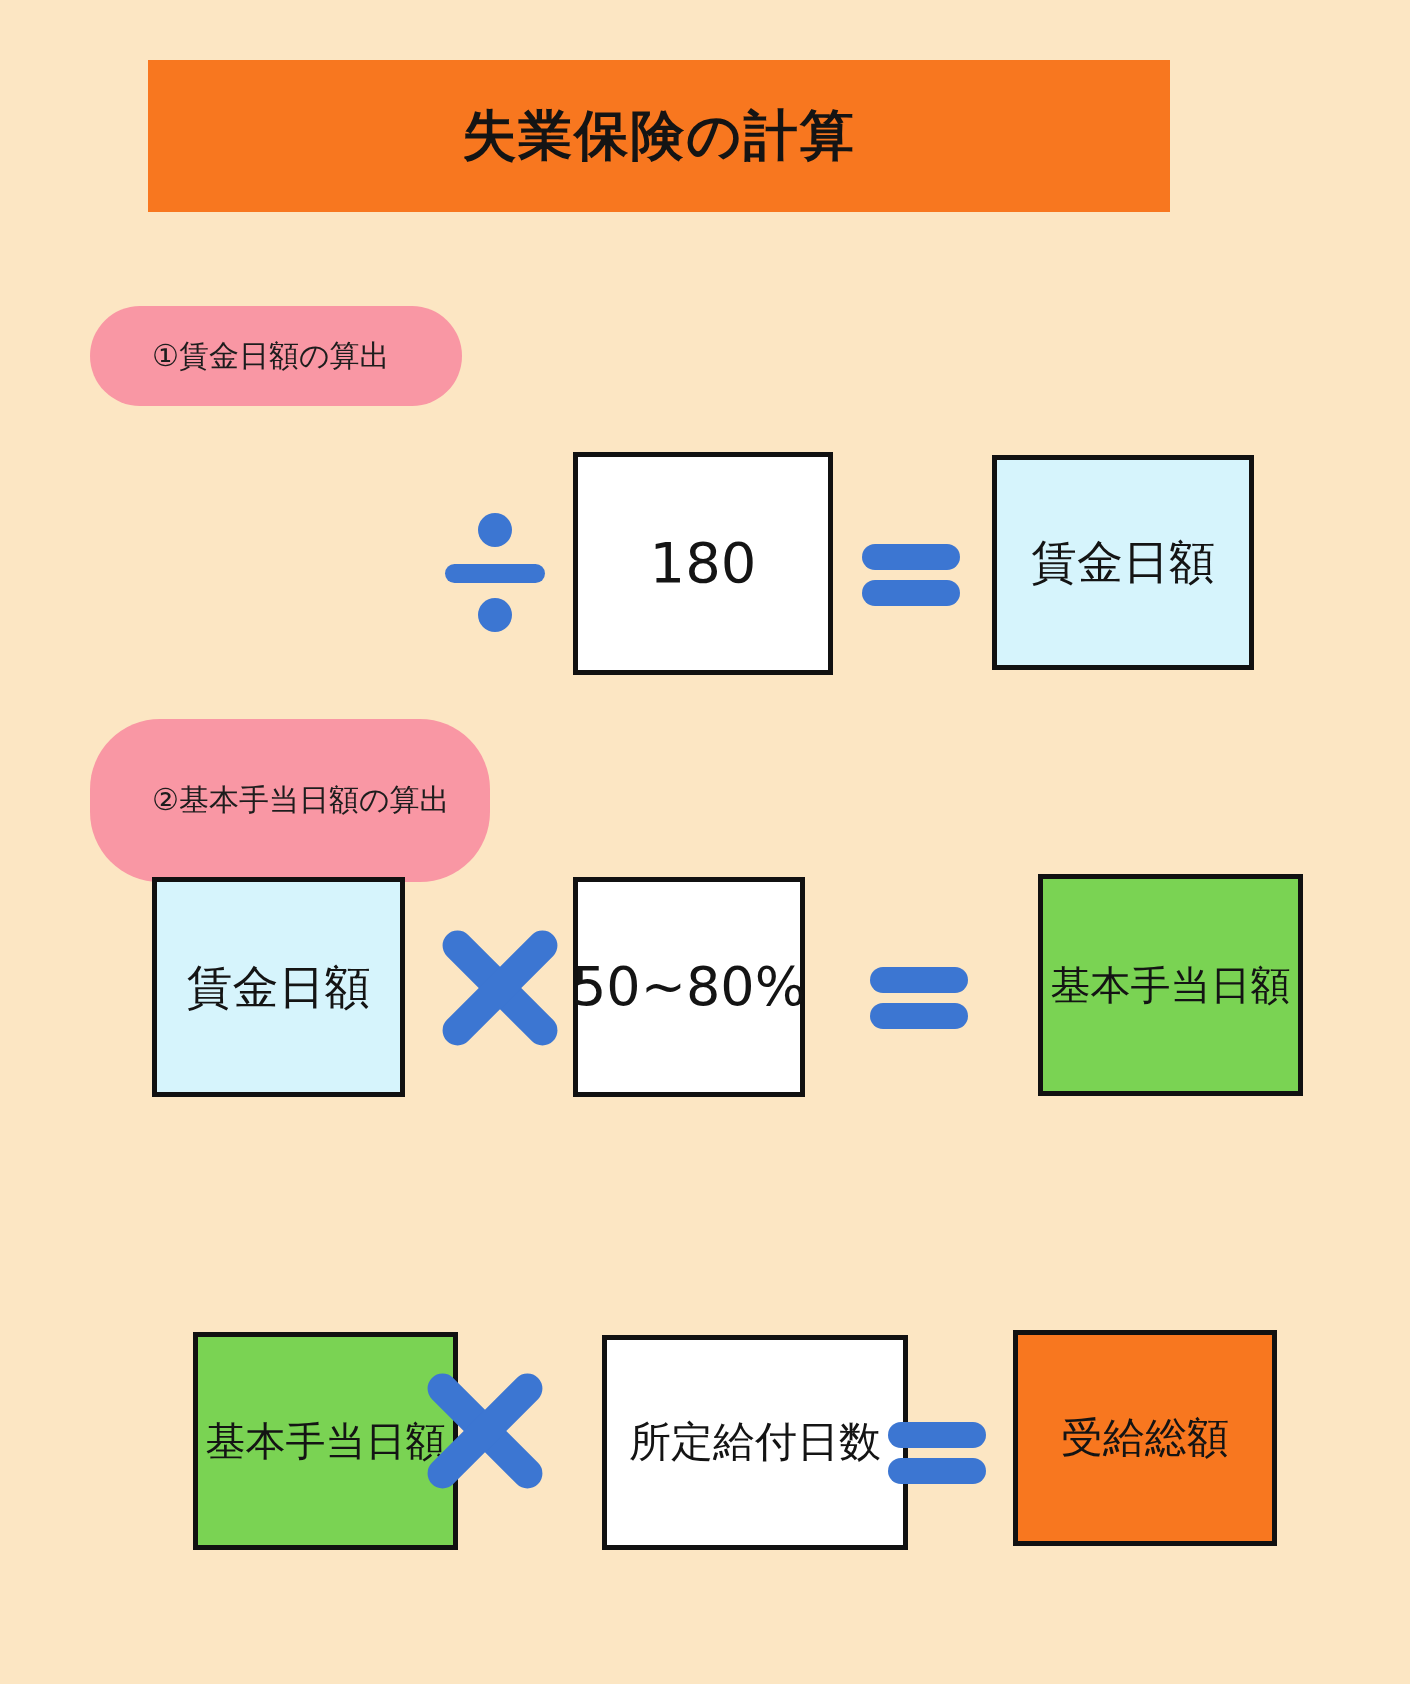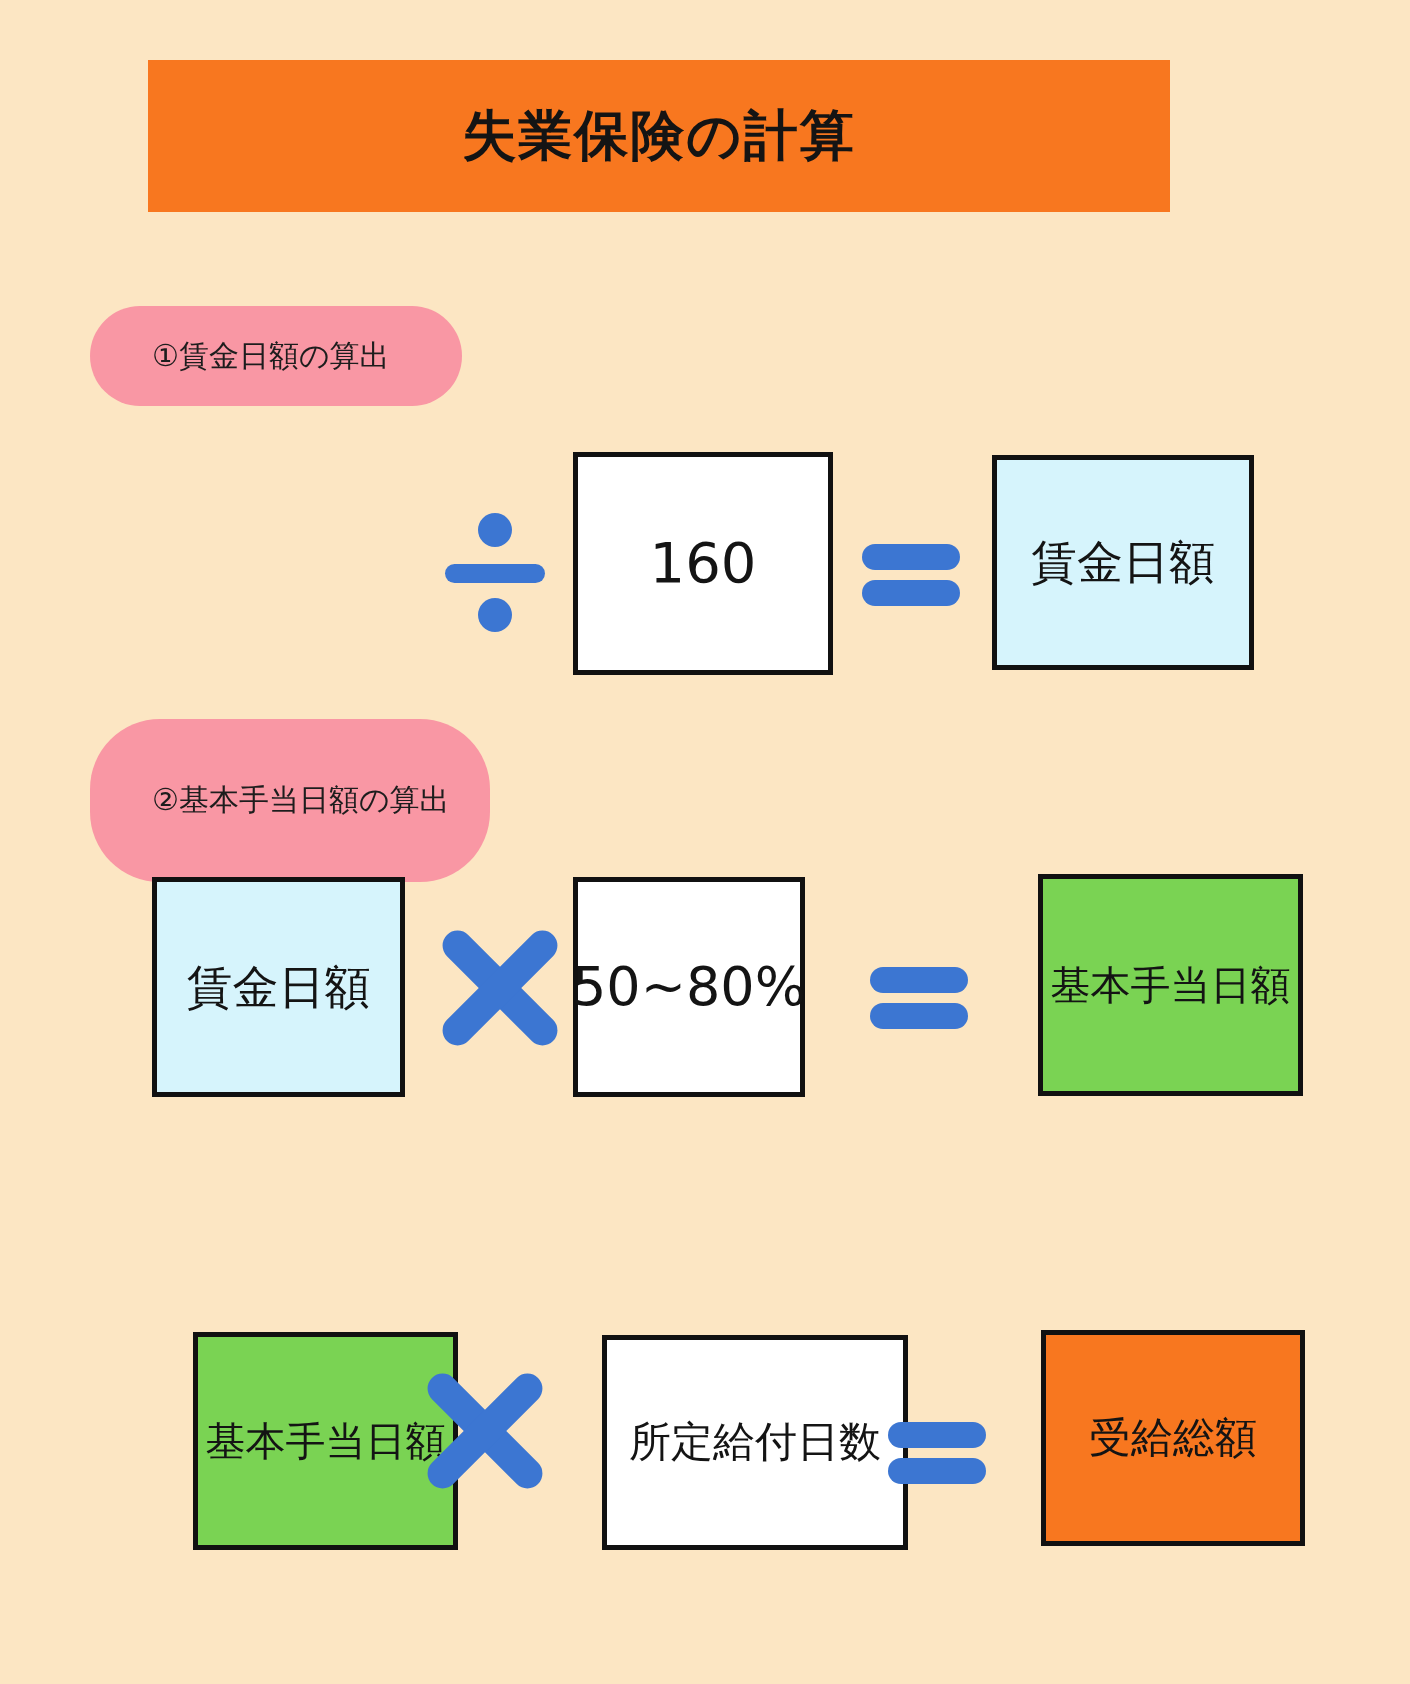--- a/index.html
+++ b/index.html
@@ -47,21 +47,21 @@
   
   .box{
     position:absolute;border:5px solid #111;
     display:flex;align-items:center;justify-content:center;
     text-align:center;color:var(--ink);
     white-space:pre-line;line-height:1.4;
   }
   .v-white{background:var(--box-white);}
   .v-blue{background:var(--box-lightblue);}
   .v-green{background:var(--box-green);margin-left:40px;}
-  .v-orange{background:var(--accent-orange);margin-left:28px;}
+  .v-orange{background:var(--accent-orange);}
 
   
   .r1-b1{left:152px;top:452px;width:248px;height:223px;font-size:34px;}
   .r1-b2{left:573px;top:452px;width:260px;height:223px;font-size:56px;}
   .r1-b3{left:992px;top:455px;width:262px;height:215px;font-size:46px;}
   
   .r2-b1{left:152px;top:877px;width:253px;height:220px;font-size:46px;}
   .r2-b2{left:573px;top:877px;width:232px;height:220px;font-size:54px;}
   .r2-b3{left:998px;top:874px;width:265px;height:222px;font-size:40px;}
   
@@ -113,21 +113,21 @@
   </header>
 
   <div class="pill pill-1">
     <span>①賃金日額の算出</span>
   </div>
   <div class="op divide">
     <span class="dot top"></span>
     <span class="bar"></span>
     <span class="dot bottom"></span>
   </div>
-  <div class="box v-white r1-b2">160</div>
+  <div class="box v-white r1-b2">180</div>
   <div class="op equals equals-1">
     <div class="bar"></div>
     <div class="bar"></div>
   </div>
   <div class="box v-blue r1-b3">賃金日額</div>
 
   <div class="pill pill-2">
     <span>②基本手当日額の算出</span>
   </div>
   <div class="box v-blue r2-b1">賃金日額</div>

